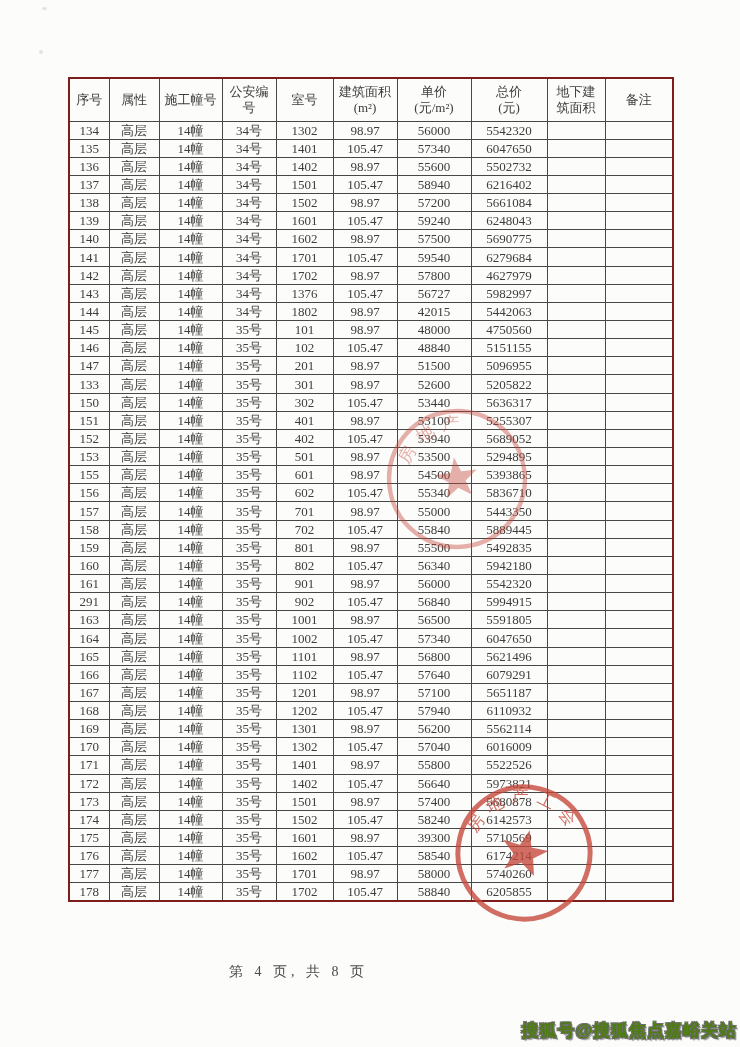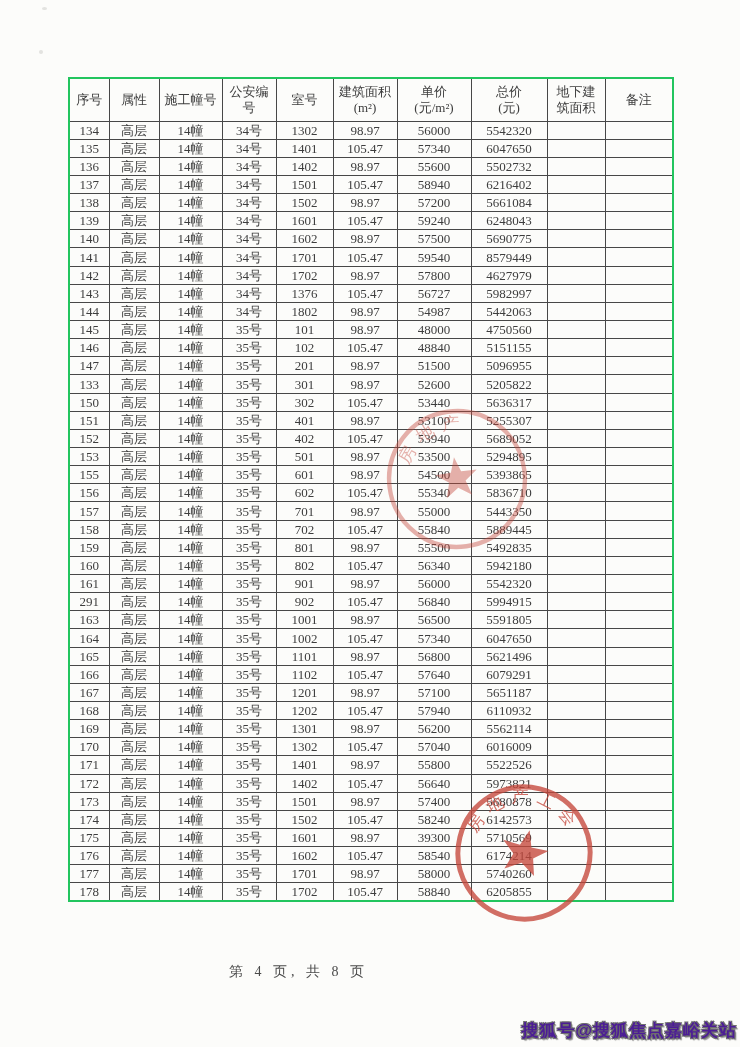--- a/index.html
+++ b/index.html
@@ -33,21 +33,21 @@
     overflow: hidden;
     white-space: nowrap;
   }
   .price-table thead th {
     height: 43px;
     font-weight: normal;
     line-height: 1.2;
   }
   .price-table thead th span { display: block; }
   .price-table tbody td { height: 18.15px; line-height: 1; }
-  .price-table { border: 2px solid #22c55e; }
+  .price-table { border: 2px solid #7f1d1d; }
 
   
   .seal { position: absolute; pointer-events: none; color: #c5473b; }
   .seal svg { width: 100%; height: 100%; display: block; }
   .seal-1 { left: 384px; top: 406px; width: 146px; height: 146px; opacity: .42; transform: rotate(-8deg); }
   .seal-2 { left: 453px; top: 782px; width: 142px; height: 142px; opacity: .78; transform: rotate(14deg); }
   .seal text {
     font-family: "Liberation Serif", "DejaVu Serif", serif;
     font-size: 24px;
     letter-spacing: 10px;
@@ -64,21 +64,21 @@
     color: #4a4a4a;
   }
 
   .watermark {
     position: absolute;
     right: 3px; bottom: 5px;
     font-family: "Liberation Sans", "DejaVu Sans", sans-serif;
     font-size: 17px;
     font-weight: bold;
     letter-spacing: 1px;
-    color: #4c1d95;
+    color: #4d7c0f;
     text-shadow:
       -1px -1px 0 #6e6e6e, 1px -1px 0 #6e6e6e,
       -1px 1px 0 #6e6e6e, 1px 1px 0 #6e6e6e,
       2px 2px 1px #9a9a9a;
   }
 </style>
 </head>
 <body>
 
 <div class="speck s1"></div>
@@ -227,21 +227,21 @@
     <td></td>
   </tr>
       <tr>
     <td>141</td>
     <td>高层</td>
     <td>14幢</td>
     <td>34号</td>
     <td>1701</td>
     <td>105.47</td>
     <td>59540</td>
-    <td>8579449</td>
+    <td>6279684</td>
     <td></td>
     <td></td>
   </tr>
       <tr>
     <td>142</td>
     <td>高层</td>
     <td>14幢</td>
     <td>34号</td>
     <td>1702</td>
     <td>98.97</td>
@@ -262,21 +262,21 @@
     <td></td>
     <td></td>
   </tr>
       <tr>
     <td>144</td>
     <td>高层</td>
     <td>14幢</td>
     <td>34号</td>
     <td>1802</td>
     <td>98.97</td>
-    <td>54987</td>
+    <td>42015</td>
     <td>5442063</td>
     <td></td>
     <td></td>
   </tr>
       <tr>
     <td>145</td>
     <td>高层</td>
     <td>14幢</td>
     <td>35号</td>
     <td>101</td>

